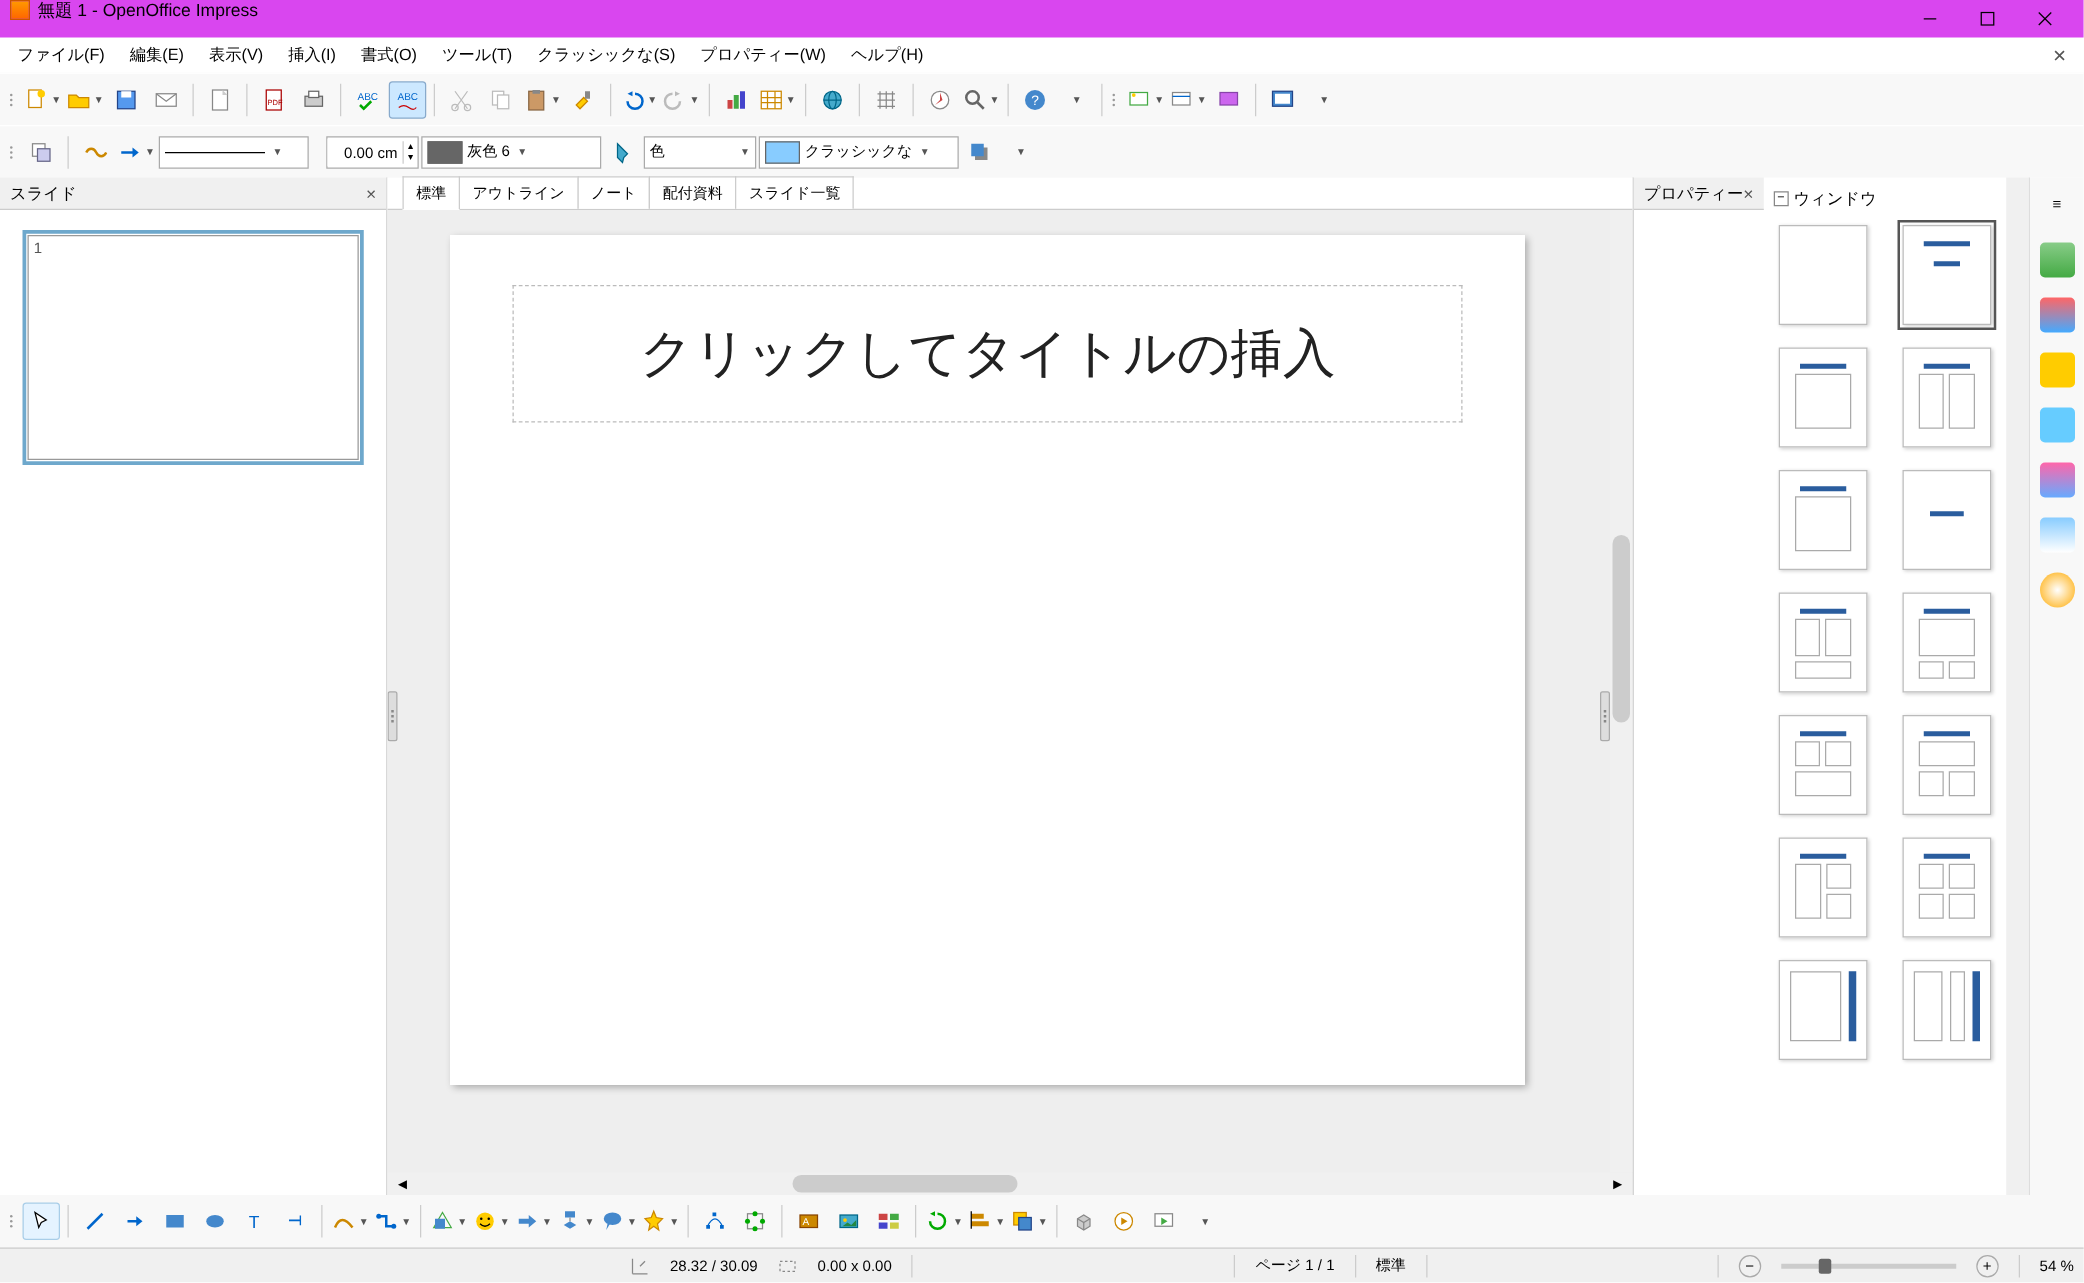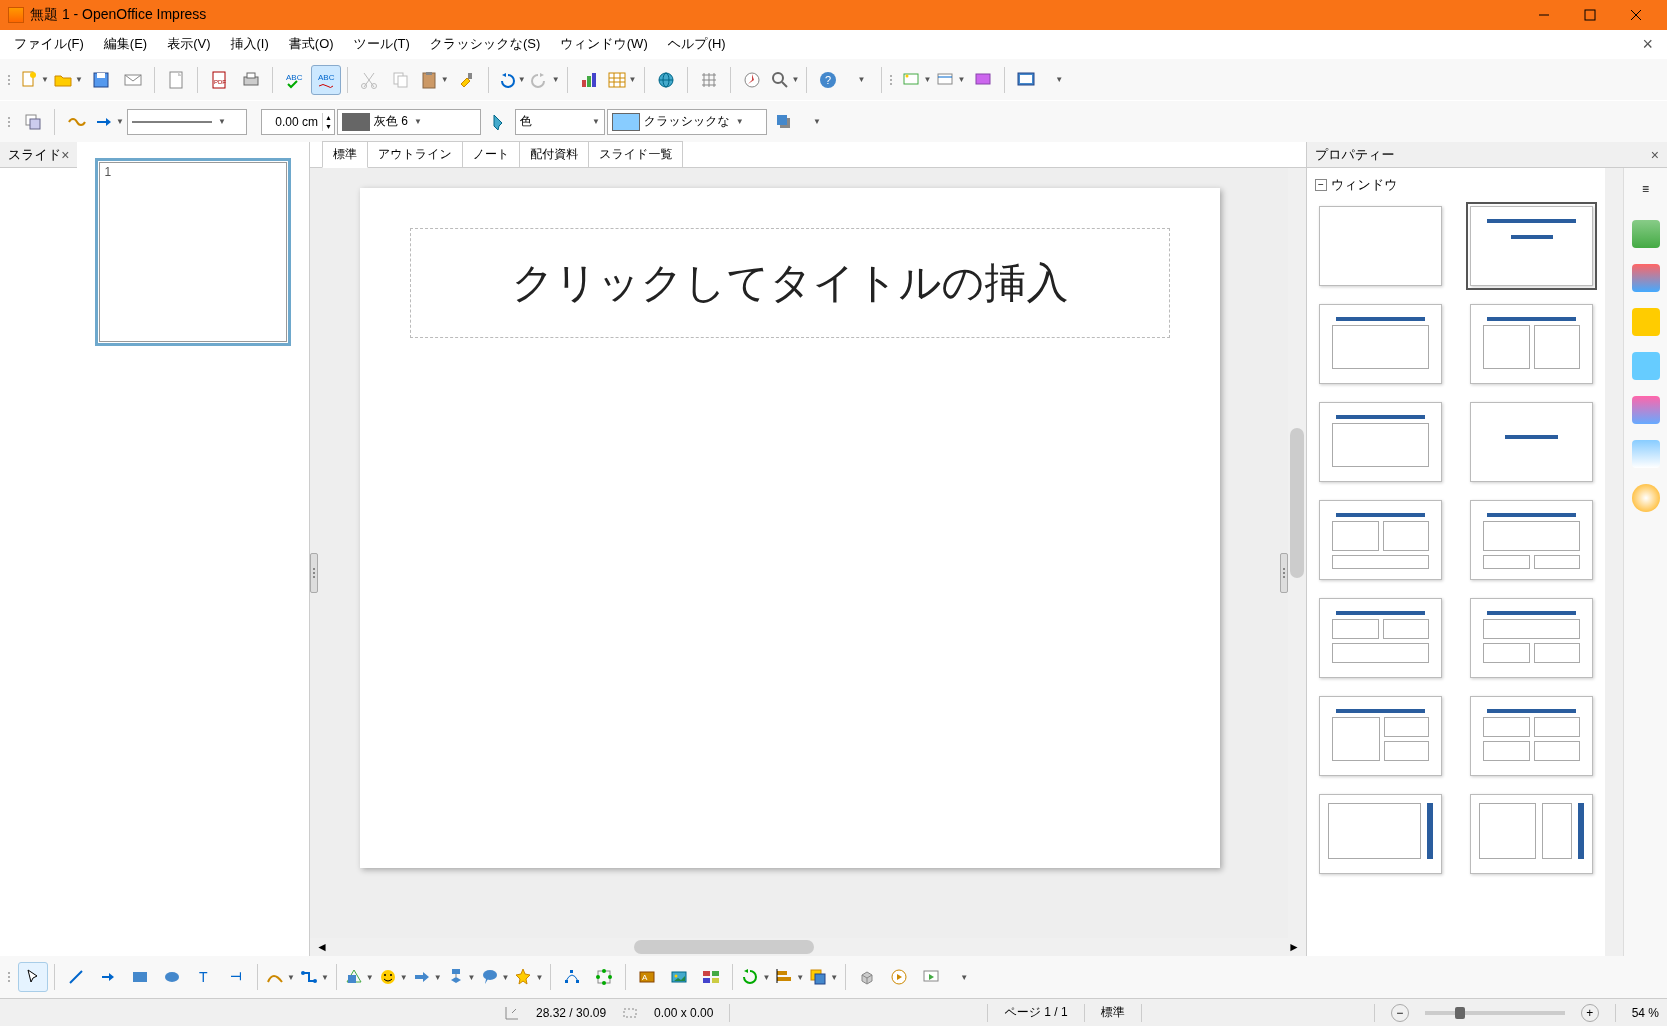--- a/index.html
+++ b/index.html
@@ -1,19 +1,19 @@
 <!DOCTYPE html>
 <html><head>
 <meta charset="utf-8">
 <style>
 * { margin: 0; padding: 0; box-sizing: border-box; font-family: "MS PGothic", "Meiryo", sans-serif; }
 body { background: #fff; font-size: 12px; color: #000; overflow: hidden; width: 1667px; height: 1026px; }
 
 
-.titlebar { height: 30px; display: flex; align-items: center; padding: 0 8px; background: #f97316; }
+.titlebar { height: 30px; display: flex; align-items: flex-start; padding: 0 8px; background: #d946ef; }
 .titlebar .app-icon { width: 16px; height: 16px; margin-right: 6px; background: linear-gradient(#f90, #f60); border: 1px solid #c50; }
 .titlebar .title { flex: 1; font-size: 14px; }
 .titlebar .win-btn { width: 46px; height: 30px; display: flex; align-items: center; justify-content: center; }
 .titlebar .win-btn svg { stroke: #000; }
 
 
 .menubar { height: 28px; display: flex; align-items: center; padding: 0 4px; }
 .menubar .menu-item { padding: 4px 10px; font-size: 13px; cursor: default; }
 .menubar .close-pane { margin-left: auto; padding: 4px 10px; font-size: 18px; color: #555; }
 
@@ -26,21 +26,21 @@
 .tool-handle span { width: 2px; height: 2px; background: #999; border-radius: 50%; margin-left: 2px; }
 .color-swatch { width: 28px; height: 18px; border: 1px solid #666; }
 .combo { display: flex; align-items: center; height: 26px; border: 1px solid #aaa; background: #fff; padding: 0 2px 0 4px; gap: 4px; }
 .combo .dd { font-size: 8px; padding: 0 2px; color: #555; }
 .spinner { display: flex; align-items: center; height: 26px; border: 1px solid #aaa; background: #fff; margin-left: 12px; }
 .spinner input { border: none; width: 60px; height: 22px; text-align: right; padding-right: 4px; font-size: 12px; }
 .spinner .arrows { display: flex; flex-direction: column; font-size: 7px; line-height: 9px; padding: 0 2px; border-left: 1px solid #ccc; }
 
 
 .main { display: flex; height: calc(1026px - 30px - 28px - 42px - 42px - 42px - 28px); }
-.slide-panel { width: 310px; border-right: 1px solid #ccc; display: flex; flex-direction: row; }
+.slide-panel { width: 310px; border-right: 1px solid #ccc; display: flex; flex-direction: column; }
 .panel-header { height: 26px; display: flex; align-items: center; padding: 0 8px; background: #f0f0f0; border-bottom: 1px solid #ccc; font-size: 13px; }
 .panel-header .close { margin-left: auto; font-size: 14px; color: #555; }
 .slide-list { flex: 1; padding: 16px 18px; overflow-y: auto; }
 .slide-thumb { border: 3px solid #6ea8cc; position: relative; background: #fff; }
 .slide-thumb-inner { height: 180px; border: 1px solid #999; margin: 1px; background: #fff; }
 .slide-num { position: absolute; top: 4px; left: 6px; font-size: 12px; color: #555; }
 
 .editor-area { flex: 1; display: flex; flex-direction: column; background: #f0f0f0; border-right: 1px solid #ccc; }
 .view-tabs { height: 26px; display: flex; align-items: flex-end; padding: 0 12px; background: #fff; border-bottom: 1px solid #ccc; }
 .view-tab { padding: 4px 10px; border: 1px solid #ccc; border-bottom: none; background: #fff; font-size: 12px; margin-right: -1px; }
@@ -50,21 +50,21 @@
 .placeholder { position: absolute; border: 1px dashed #bbb; display: flex; align-items: center; justify-content: center; }
 .placeholder.title { left: 50px; top: 40px; right: 50px; height: 110px; font-size: 42px; color: #222; }
 .placeholder.content { left: 50px; top: 170px; right: 50px; bottom: 40px; font-size: 30px; color: #222; align-items: flex-start; padding-top: 60px; }
 .hscroll { height: 18px; background: #f0f0f0; display: flex; align-items: center; }
 .hscroll .thumb { height: 14px; background: #ccc; border-radius: 7px; margin-left: 300px; width: 180px; }
 .vscroll-area { position: absolute; right: 0; top: 0; bottom: 0; width: 18px; background: #f0f0f0; }
 .vscroll-area .thumb { width: 14px; background: #ccc; border-radius: 7px; margin-top: 260px; height: 150px; margin-left: 2px; }
 .splitter-handle { position: absolute; left: 0; top: 50%; width: 8px; height: 40px; background: #ddd; border: 1px solid #aaa; border-radius: 2px; display: flex; flex-direction: column; align-items: center; justify-content: center; gap: 2px; }
 .splitter-handle span { width: 2px; height: 2px; background: #888; }
 
-.props-panel { width: 360px; display: flex; flex-direction: column; }
+.props-panel { width: 360px; display: flex; flex-direction: row; }
 .props-body { flex: 1; display: flex; }
 .layout-section { flex: 1; padding: 4px 8px; overflow-y: auto; }
 .section-head { display: flex; align-items: center; gap: 4px; font-size: 13px; padding: 4px 0; }
 .section-head .toggle { width: 12px; height: 12px; border: 1px solid #888; display: flex; align-items: center; justify-content: center; font-size: 10px; line-height: 1; }
 .layout-grid { display: grid; grid-template-columns: 1fr 1fr; gap: 18px 28px; padding: 8px 4px; }
 .layout-item { height: 80px; border: 1px solid #bbb; background: #fff; box-shadow: 1px 1px 3px rgba(0,0,0,0.2); position: relative; padding: 8px; }
 .layout-item.selected { outline: 2px solid #555; outline-offset: 2px; }
 .layout-item .t-line { height: 4px; background: #2a5d9e; margin: 4px 8px; }
 .layout-item .box-row { display: flex; gap: 4px; height: 30px; margin: 4px; }
 .layout-item .box { flex: 1; border: 1px solid #aaa; }
@@ -113,21 +113,21 @@
 </div>
 
 <div class="menubar">
   <div class="menu-item">ファイル(F)</div>
   <div class="menu-item">編集(E)</div>
   <div class="menu-item">表示(V)</div>
   <div class="menu-item">挿入(I)</div>
   <div class="menu-item">書式(O)</div>
   <div class="menu-item">ツール(T)</div>
   <div class="menu-item">クラッシックな(S)</div>
-  <div class="menu-item">ウィンドウ(W)</div>
+  <div class="menu-item">プロパティー(W)</div>
   <div class="menu-item">ヘルプ(H)</div>
   <div class="close-pane">×</div>
 </div>
 
 <div class="toolbar">
   <div class="tool-handle">
       <span></span>
       <span></span>
       <span></span>
     </div>

